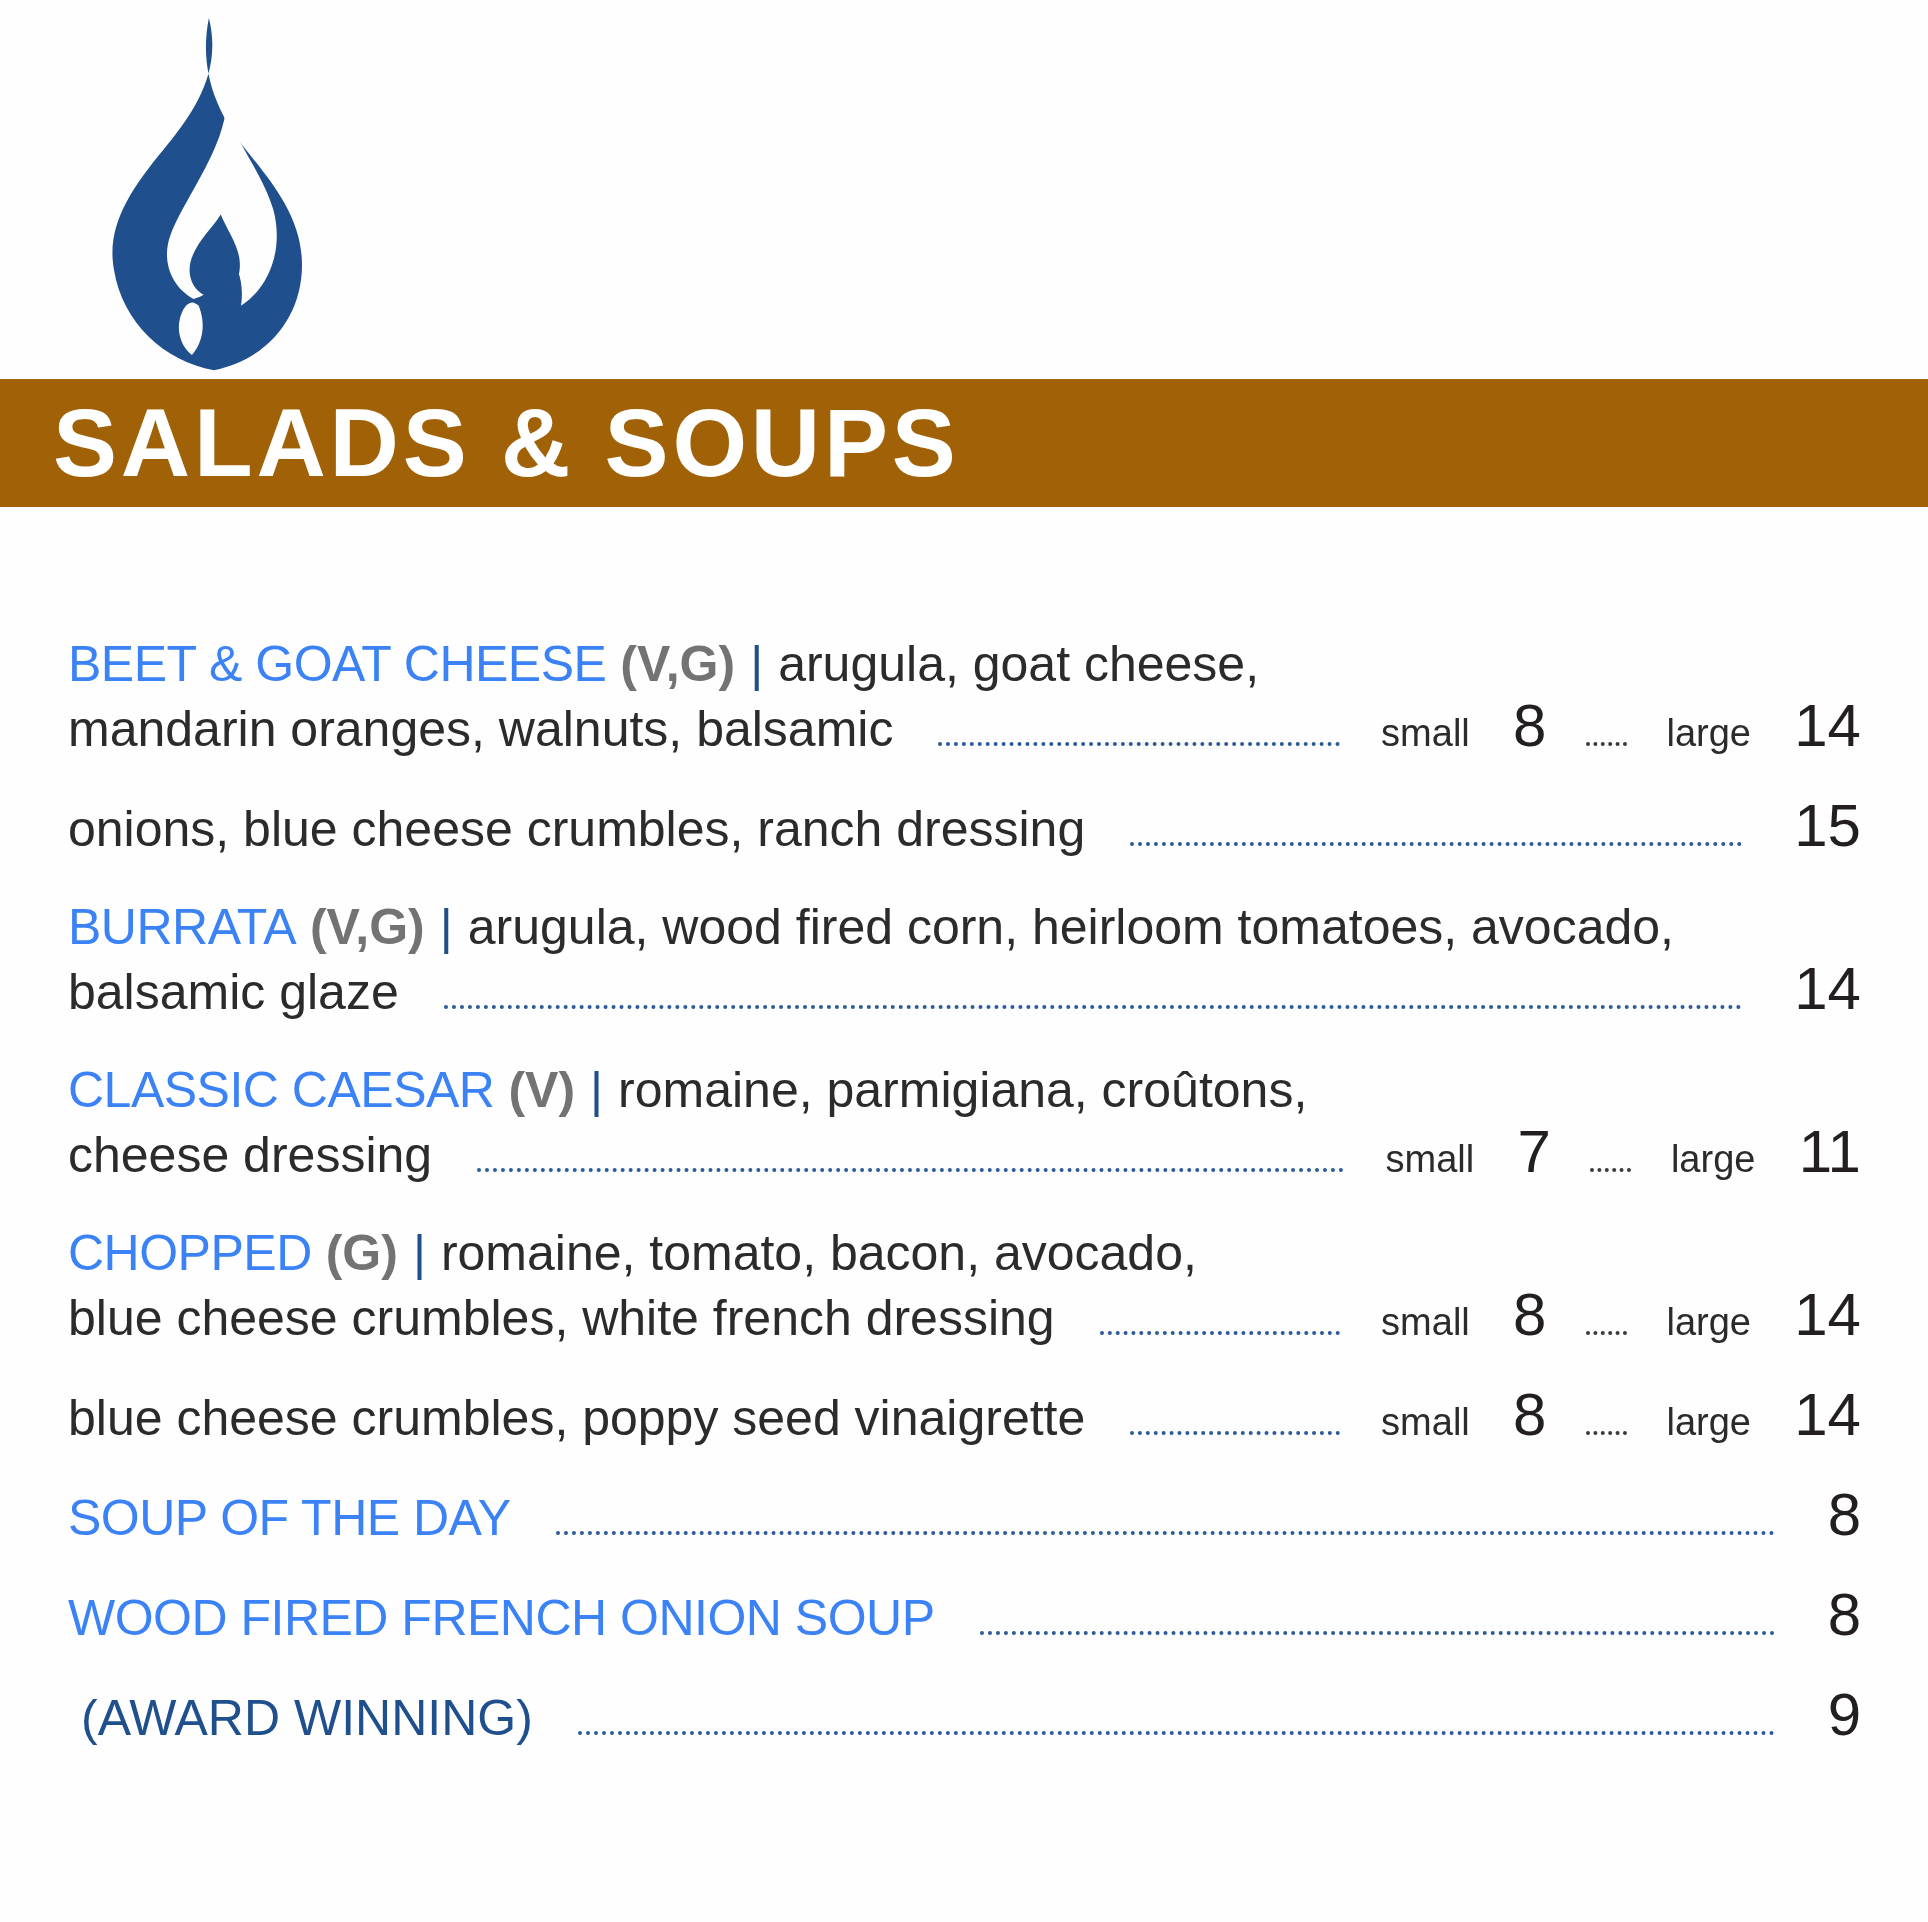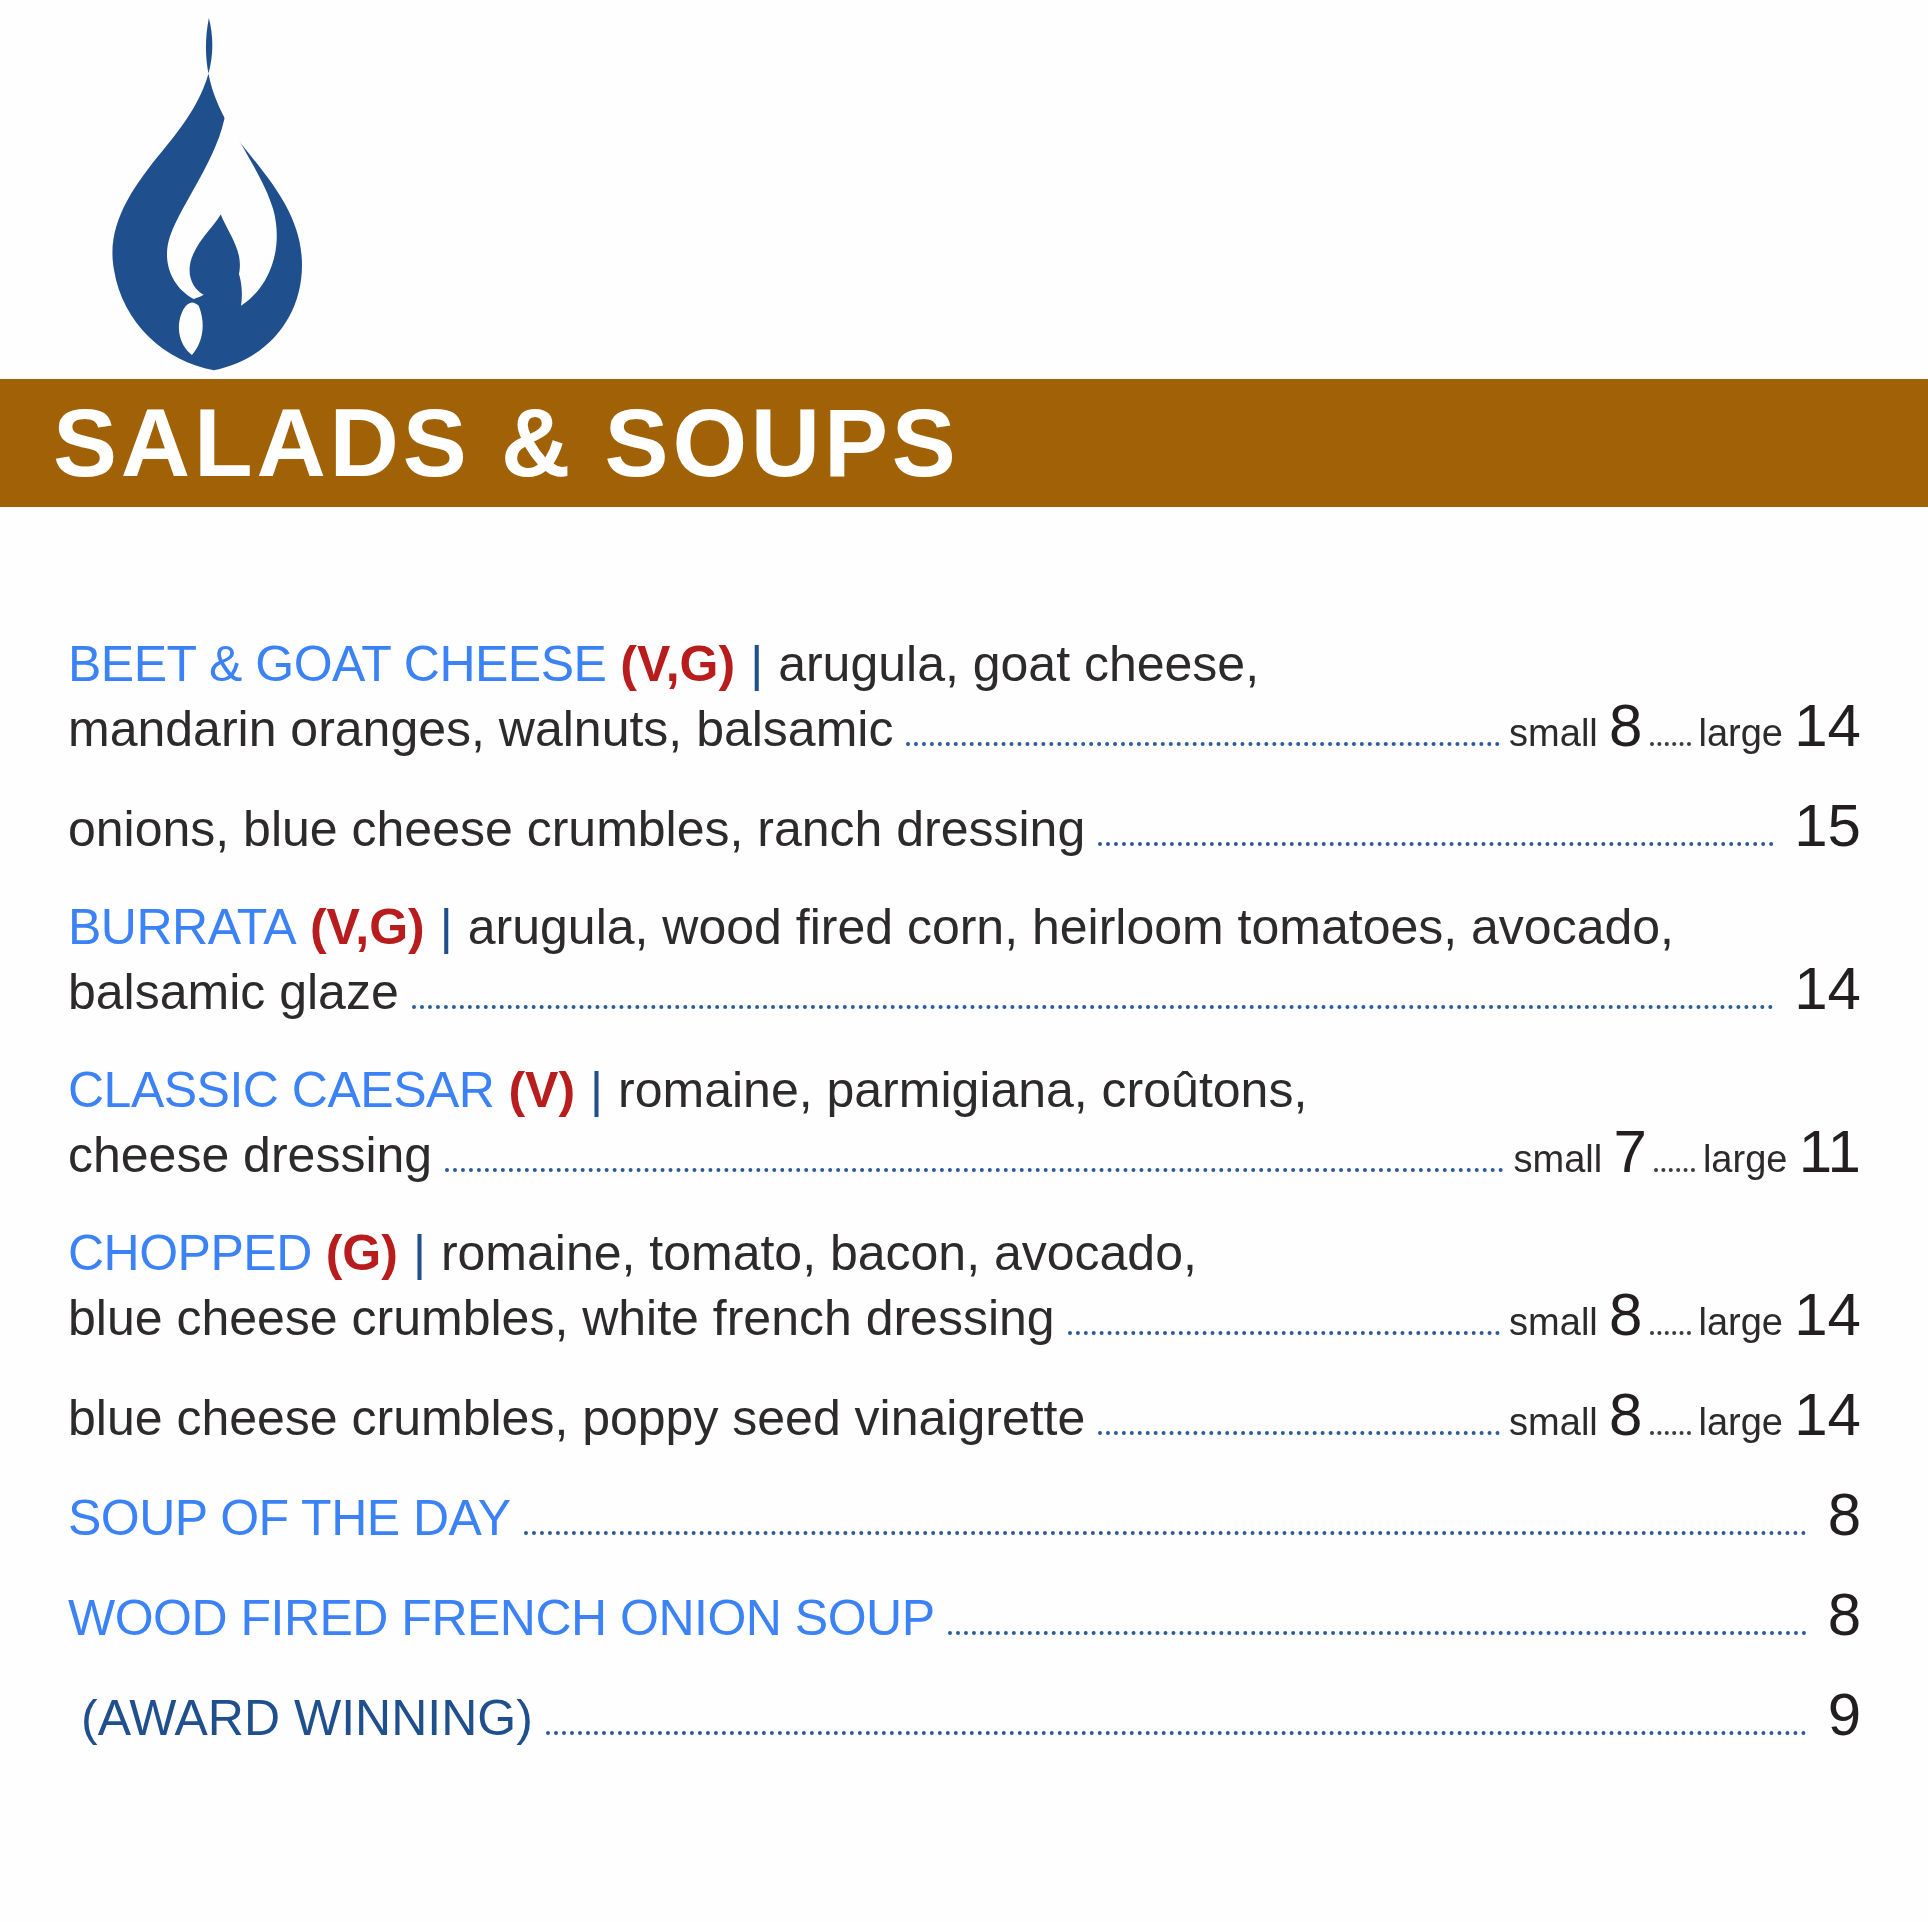--- a/index.html
+++ b/index.html
@@ -30,25 +30,25 @@
     padding-left:122px; white-space:nowrap;
   }
 
   
   .menu { position:absolute; left:68px; top:633px; width:1793px; }
   .item { margin-bottom:38px; }
   .item:last-child { margin-bottom:0; }
 
   .line1 { font-size:50px; line-height:1.26; color:#2d2a2b; }
   .name  { font-weight:400; color:#3b82f6; letter-spacing:-0.5px; }
-  .tags  { font-weight:700; color:#b91c1c; }
+  .tags  { font-weight:700; color:#737373; }
   .suffix{ font-weight:400; color:#1f4f8c; margin-left:13px; }
   .sep   { color:#1f4f8c; font-weight:400; padding:0 15px; }
 
-  .line2 { display:flex; align-items:baseline; font-size:50px; color:#2d2a2b; }
+  .line2 { display:flex; align-items:baseline; font-size:50px; color:#2d2a2b;gap:32px; }
   .leader {
     flex:1 1 auto; height:0; min-width:56px;
     border-bottom:4.7px dotted #2b5b99; margin:0 9.4px 0 13px;
   }
   .mini-dots {
     width:41px; height:0; border-bottom:4.7px dotted #3c3a3b; margin:0 7.5px;
   }
   .size-label { font-size:38px; color:#2d2a2b; }
   .price { font-size:60px; line-height:1; color:#231f20; margin-left:11.3px; white-space:nowrap; }
 </style>

